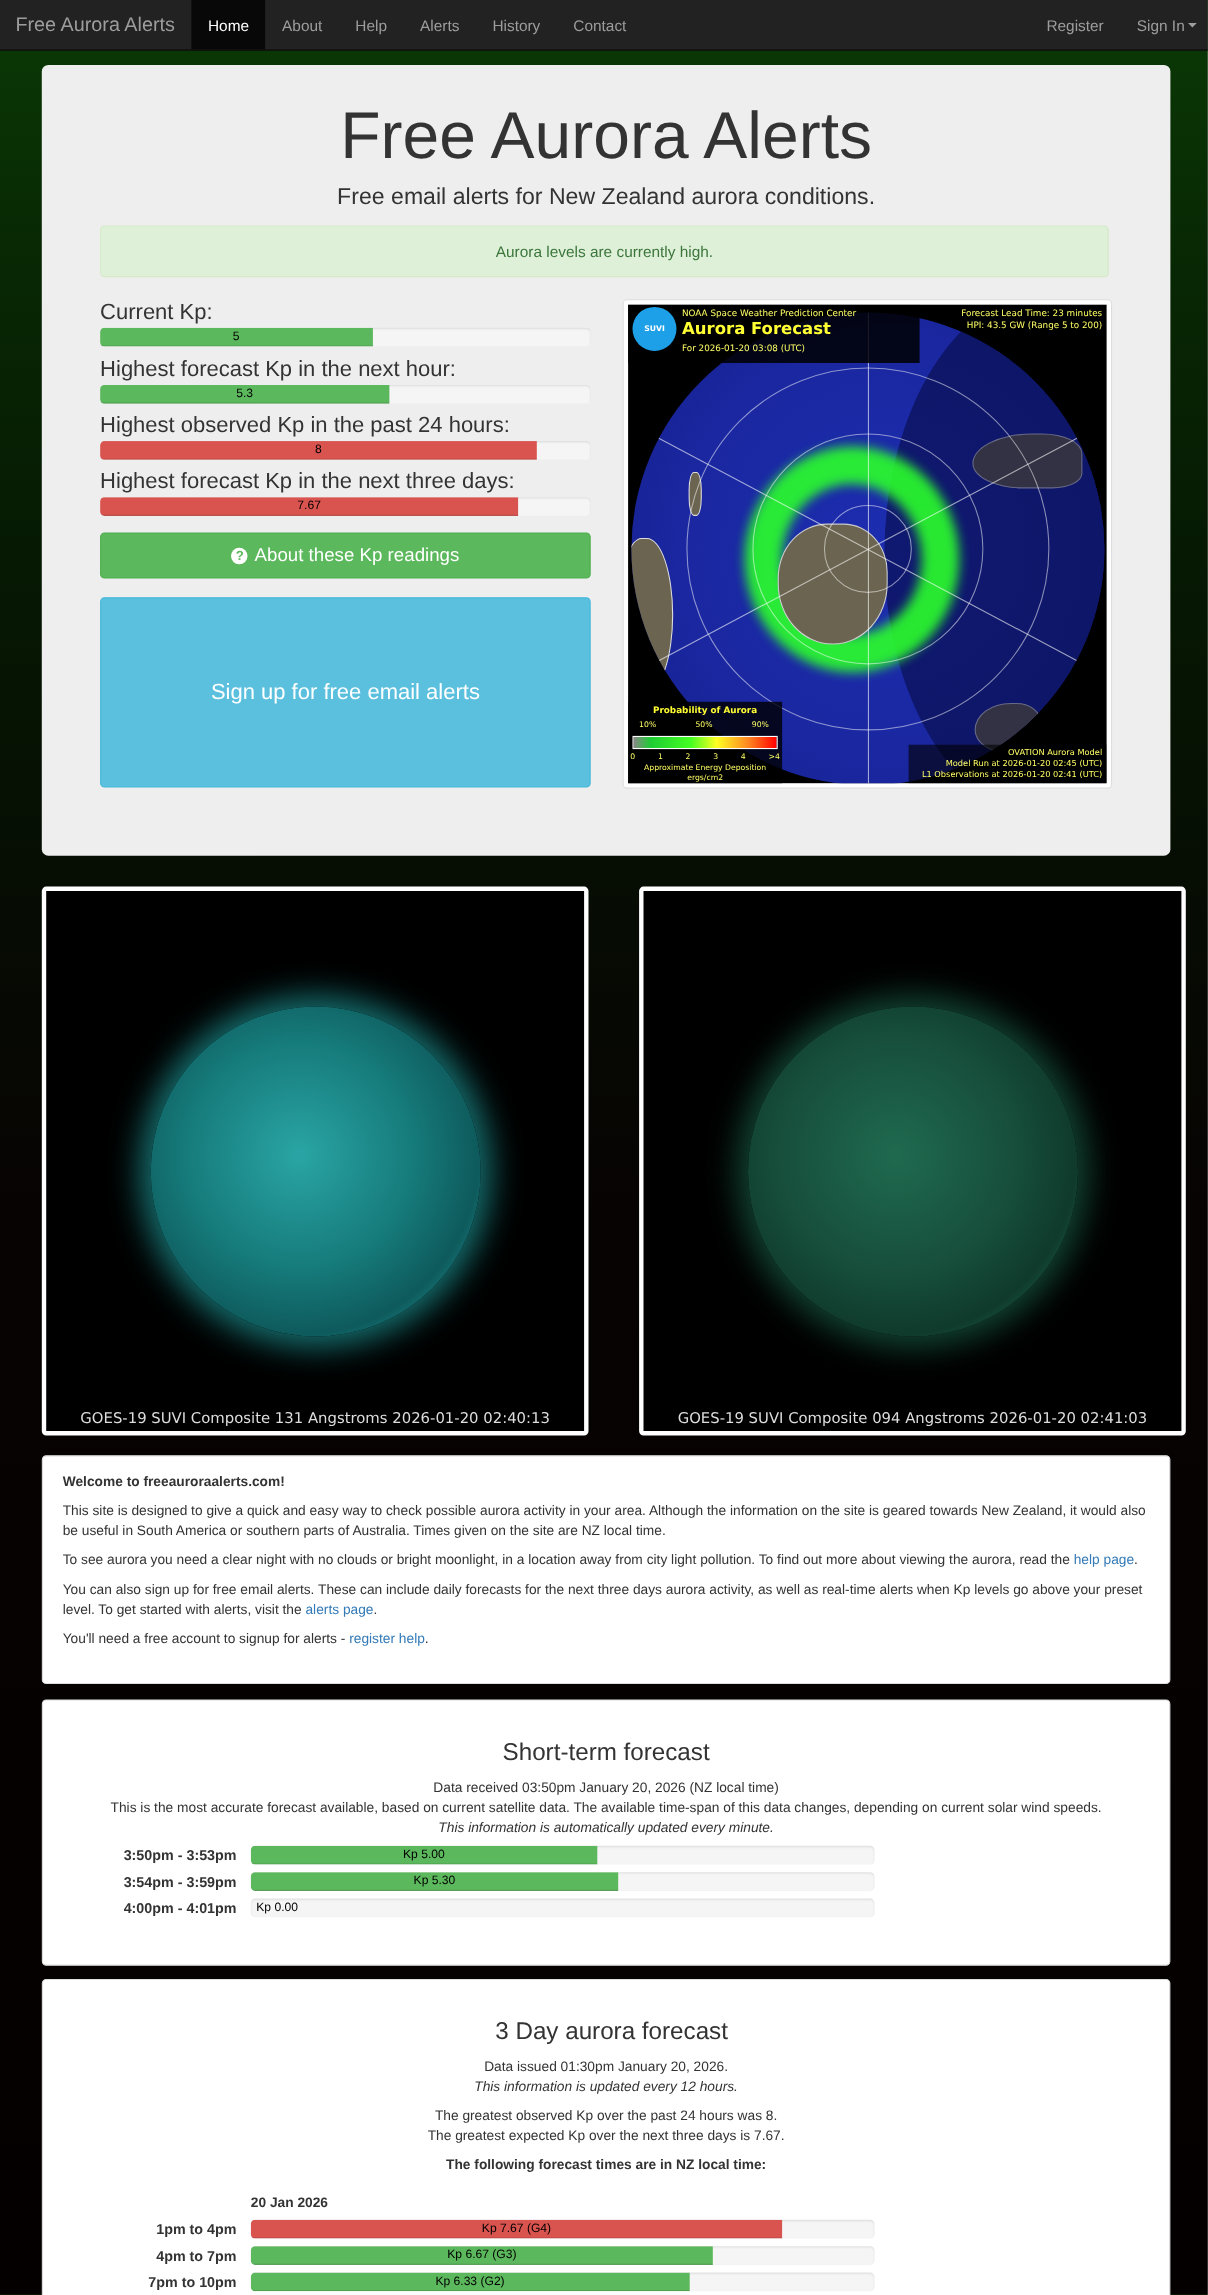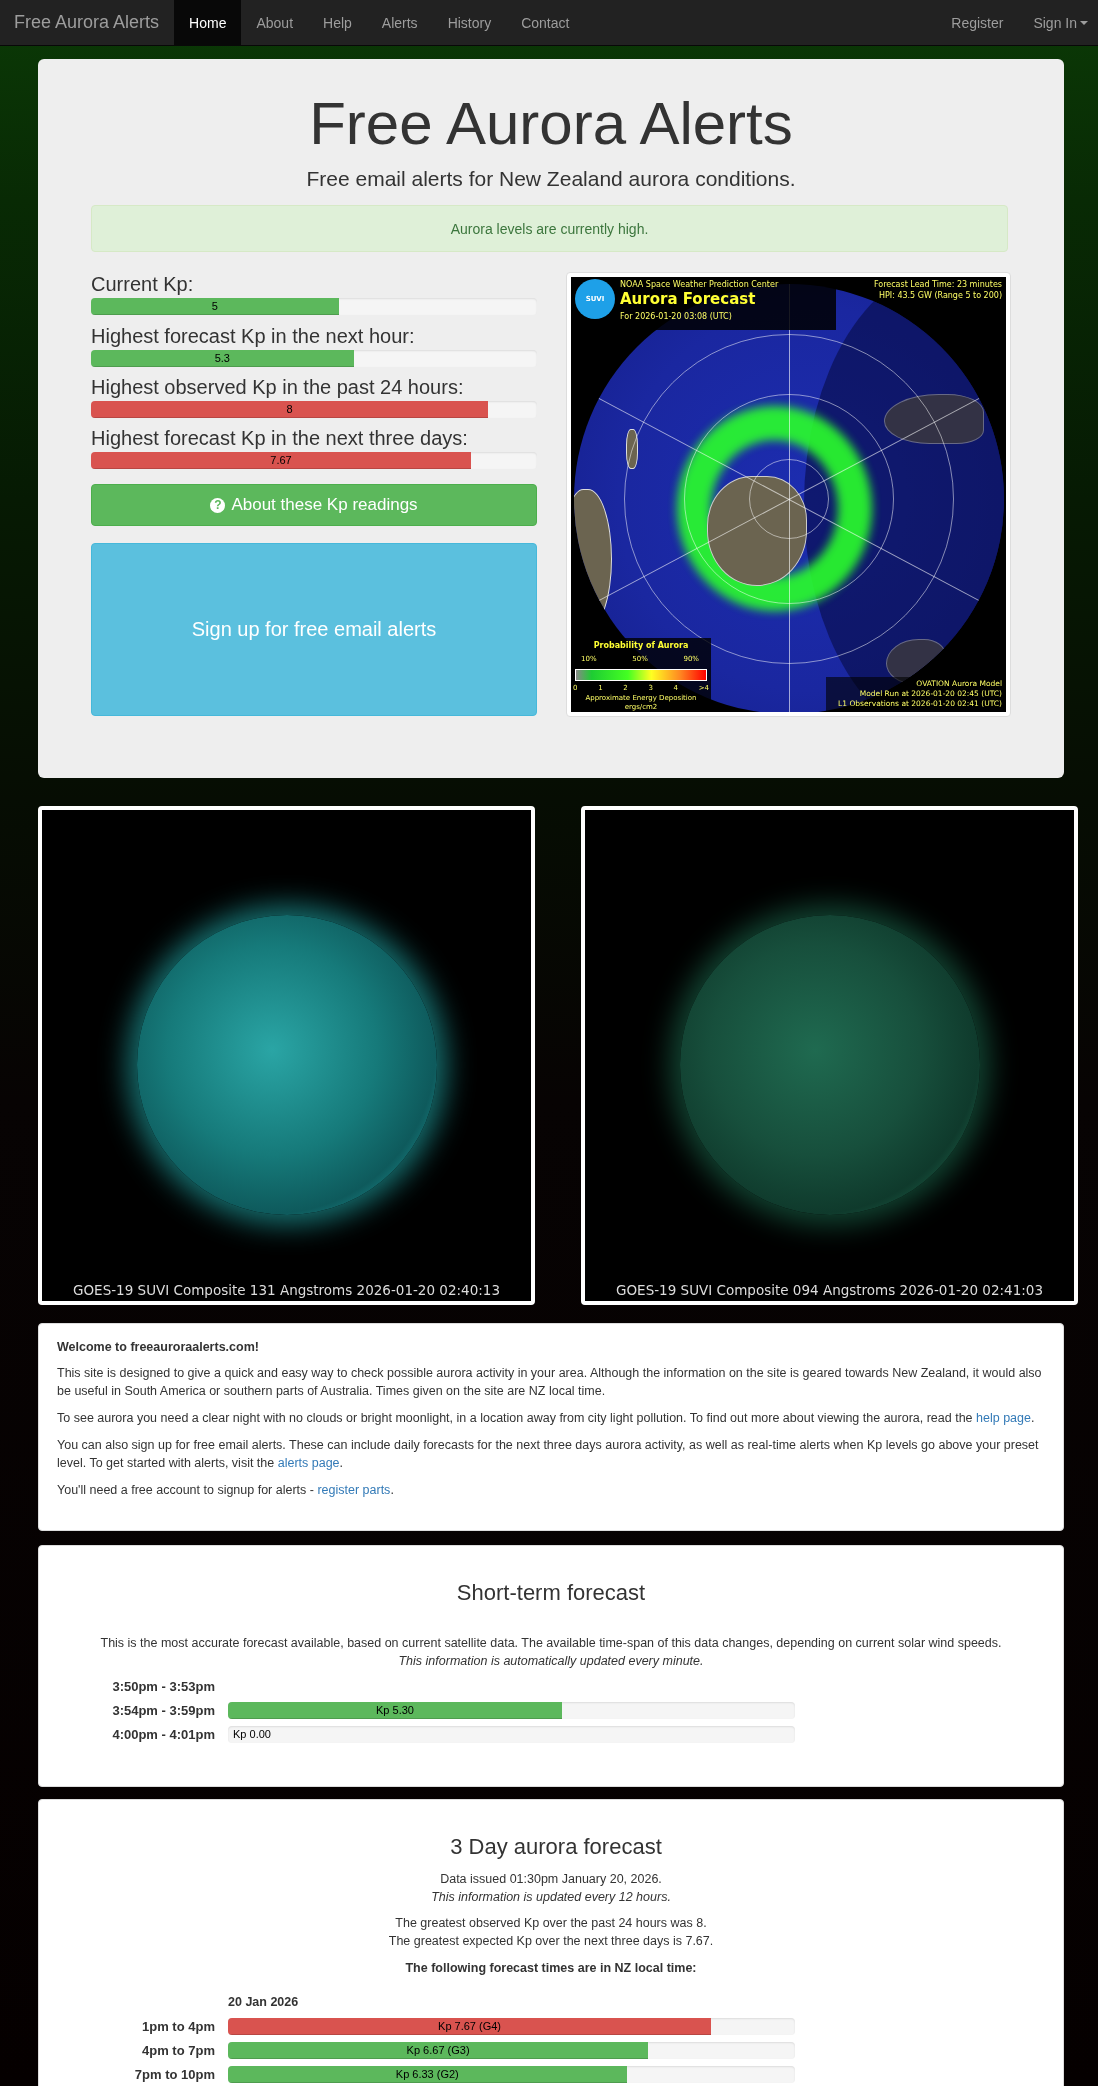--- a/index.html
+++ b/index.html
@@ -315,30 +315,34 @@
 <div class="sun-frame" style="left:581px;padding-left:48px;">
   <div class="sun s094"></div>
   <div class="sun-caption">GOES-19 SUVI Composite 094 Angstroms 2026-01-20 02:41:03</div>
 </div>
 
 <div class="white-panel welcome">
   <h4>Welcome to freeauroraalerts.com!</h4>
   <p>This site is designed to give a quick and easy way to check possible aurora activity in your area. Although the information on the site is geared towards New Zealand, it would also be useful in South America or southern parts of Australia. Times given on the site are NZ local time.</p>
   <p><span>To see aurora you need a clear night with no clouds or bright moonlight, in a location away from city light pollution. To find out more about viewing the aurora, read the </span><a>help page</a><span>.</span></p>
   <p><span>You can also sign up for free email alerts. These can include daily forecasts for the next three days aurora activity, as well as real-time alerts when Kp levels go above your preset level. To get started with alerts, visit the </span><a>alerts page</a><span>.</span></p>
-  <p><span>You'll need a free account to signup for alerts - </span><a>register parts</a><span>.</span></p>
+  <p><span>You'll need a free account to signup for alerts - </span><a>register help</a><span>.</span></p>
 </div>
 
 <div class="white-panel short">
   <h2 class="sec-title" style="top:34px;">Short-term forecast</h2>
+  <div class="sec-line" style="top:72px;">Data received 03:50pm January 20, 2026 (NZ local time)</div>
   <div class="sec-line" style="top:90px;">This is the most accurate forecast available, based on current satellite data. The available time-span of this data changes, depending on current solar wind speeds.</div>
   <div class="sec-line italic" style="top:108px;">This information is automatically updated every minute.</div>
 
   <div class="row" style="top:132px;">
     <div class="row-label bold">3:50pm - 3:53pm</div>
+    <div class="progress">
+      <div class="bar green" style="width:55.5%;">Kp 5.00</div>
+    </div>
   </div>
   <div class="row" style="top:156px;">
     <div class="row-label bold">3:54pm - 3:59pm</div>
     <div class="progress">
       <div class="bar green" style="width:58.9%;">Kp 5.30</div>
     </div>
   </div>
   <div class="row" style="top:180px;">
     <div class="row-label bold">4:00pm - 4:01pm</div>
     <div class="progress">

